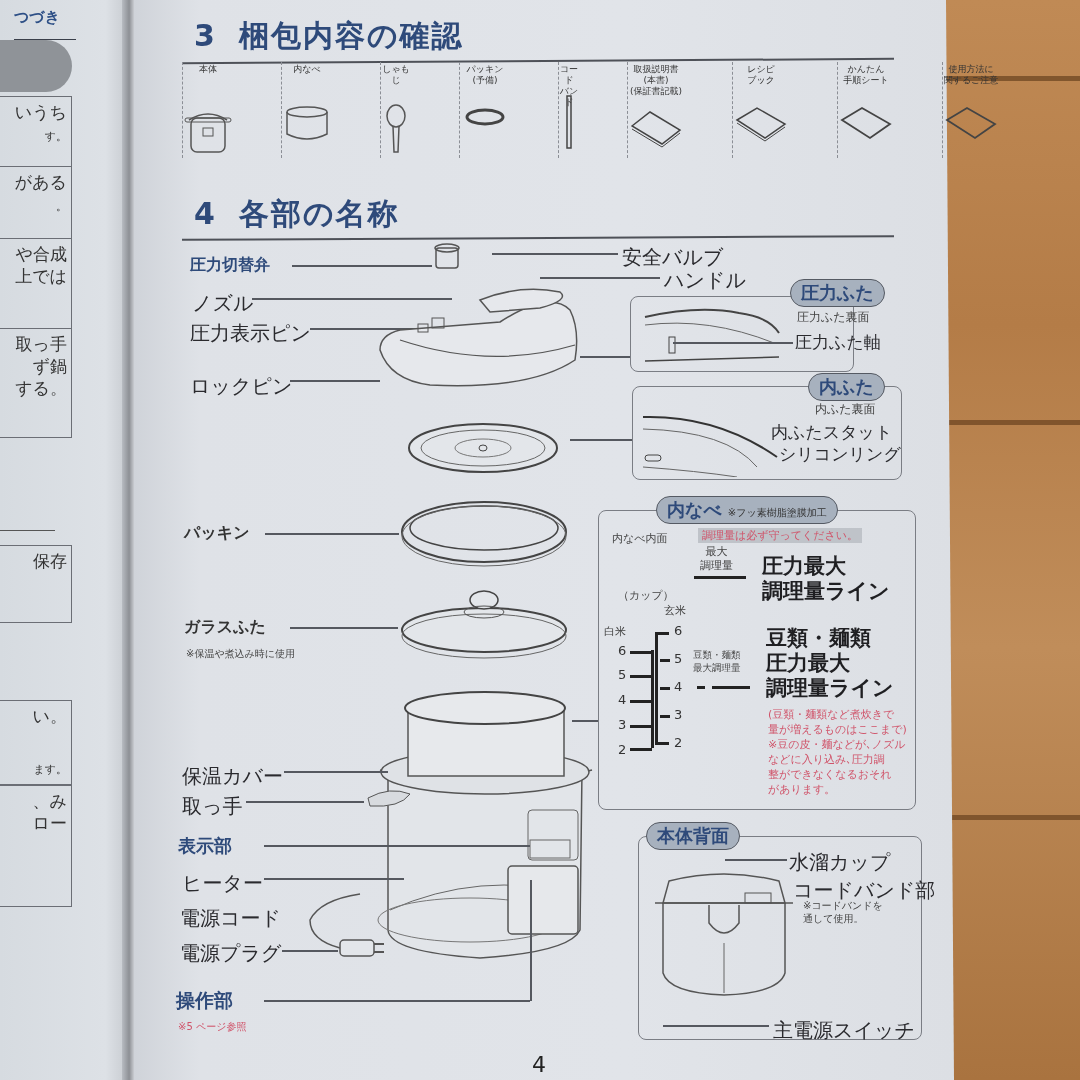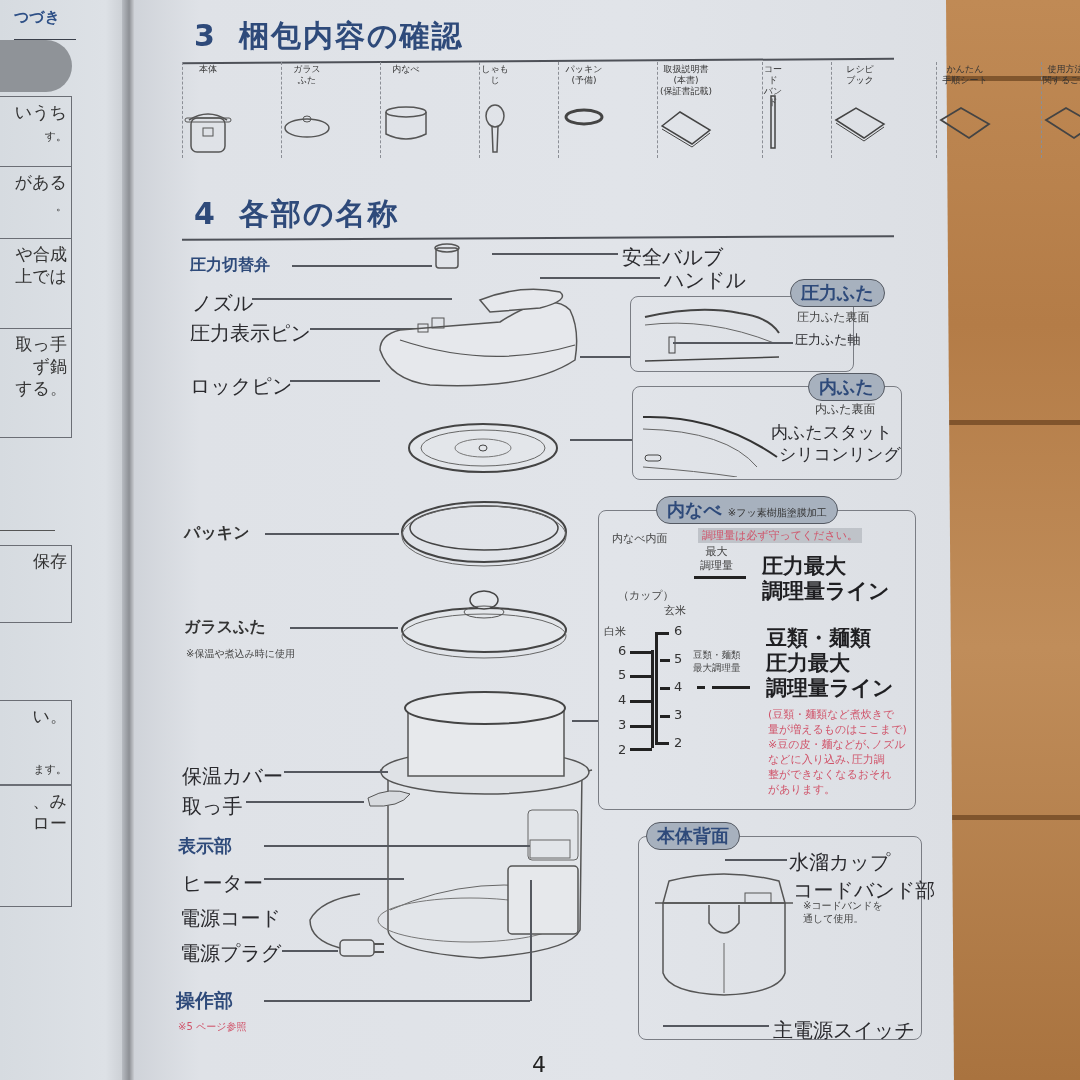--- a/index.html
+++ b/index.html
@@ -114,62 +114,54 @@
   <div class="ci">
     <div class="ci-label">本体</div>
     <svg class="ci-icon" width="50" height="52">
         <rect x="8" y="14" width="34" height="34" rx="6" fill="none" stroke="#555" stroke-width="1.5"></rect>
         <path d="M6 16 Q25 4 44 16" fill="none" stroke="#555" stroke-width="1.5"></path>
         <rect x="20" y="24" width="10" height="8" fill="none" stroke="#555"></rect>
         <rect x="2" y="14" width="46" height="4" rx="2" fill="none" stroke="#555"></rect>
       </svg>
   </div>
   <div class="ci">
-    <div class="ci-label">ガラス
-ふた</div>
-    <svg class="ci-icon" width="50" height="40">
-        <ellipse cx="25" cy="24" rx="22" ry="9" fill="none" stroke="#555" stroke-width="1.5"></ellipse>
-        <ellipse cx="25" cy="15" rx="4" ry="3" fill="none" stroke="#555"></ellipse>
-      </svg>
-  </div>
-  <div class="ci">
     <div class="ci-label">内なべ</div>
     <svg class="ci-icon" width="50" height="40">
         <ellipse cx="25" cy="8" rx="20" ry="5" fill="none" stroke="#555" stroke-width="1.5"></ellipse>
         <path d="M5 8 V30 Q25 40 45 30 V8" fill="none" stroke="#555" stroke-width="1.5"></path>
       </svg>
   </div>
   <div class="ci">
     <div class="ci-label">しゃもじ</div>
     <svg class="ci-icon" width="30" height="52">
         <ellipse cx="15" cy="12" rx="9" ry="11" fill="none" stroke="#555" stroke-width="1.5"></ellipse>
         <path d="M12 22 L13 48 L17 48 L18 22" fill="none" stroke="#555" stroke-width="1.5"></path>
       </svg>
   </div>
   <div class="ci">
     <div class="ci-label">パッキン
 (予備)</div>
     <svg class="ci-icon" width="50" height="26">
         <ellipse cx="25" cy="13" rx="18" ry="7" fill="none" stroke="#444" stroke-width="3"></ellipse>
+      </svg>
+  </div>
+  <div class="ci">
+    <div class="ci-label">コード
+バンド</div>
+    <svg class="ci-icon" width="20" height="58" style="margin-top:-10px">
+        <rect x="8" y="2" width="4" height="52" fill="none" stroke="#444" stroke-width="1.5"></rect>
       </svg>
   </div>
   <div class="ci">
     <div class="ci-label">取扱説明書
 (本書)
 (保証書記載)</div>
     <svg class="ci-icon" width="56" height="40" style="margin-top:4px">
         <path d="M4 18 L22 4 L52 22 L34 36 Z" fill="none" stroke="#444" stroke-width="1.5"></path>
         <path d="M4 21 L34 39 L52 25" fill="none" stroke="#444"></path>
-      </svg>
-  </div>
-  <div class="ci">
-    <div class="ci-label">コード
-バンド</div>
-    <svg class="ci-icon" width="20" height="58" style="margin-top:-10px">
-        <rect x="8" y="2" width="4" height="52" fill="none" stroke="#444" stroke-width="1.5"></rect>
       </svg>
   </div>
   <div class="ci">
     <div class="ci-label">レシピ
 ブック</div>
     <svg class="ci-icon" width="56" height="40">
         <path d="M4 16 L24 4 L52 20 L32 34 Z" fill="none" stroke="#444" stroke-width="1.5"></path>
         <path d="M4 19 L32 37 L52 23" fill="none" stroke="#444"></path>
       </svg>
   </div>
@@ -218,21 +210,21 @@
 </svg>
 
 <div class="box" style="left:630px;top:296px;width:224px;height:76px">
   <svg style="position:absolute;left:8px;top:6px" width="150" height="60">
     <path d="M6 14 Q60 2 100 10 Q130 14 140 30" fill="none" stroke="#444" stroke-width="2"></path>
     <path d="M6 22 Q70 14 135 40" fill="none" stroke="#666"></path>
     <path d="M6 58 L140 54" fill="none" stroke="#444" stroke-width="1.5"></path>
     <rect x="30" y="34" width="6" height="16" fill="none" stroke="#444"></rect>
   </svg>
   <div class="lbl small" style="left:166px;top:12px;font-size:12px">圧力ふた裏面</div>
-  <div class="lbl" style="left:164px;top:34px;font-size:13px">圧力ふた軸</div>
+  <div class="lbl" style="left:164px;top:34px;font-size:17px">圧力ふた軸</div>
   <div class="lead" style="left:42px;top:45px;width:120px"></div>
 </div>
 <div class="pill" style="left:790px;top:279px">圧力ふた</div>
 <div class="lead" style="left:580px;top:356px;width:50px"></div>
 
 <div class="box" style="left:632px;top:386px;width:270px;height:94px">
   <svg style="position:absolute;left:4px;top:20px" width="150" height="70">
     <path d="M6 10 Q80 8 140 50" fill="none" stroke="#333" stroke-width="2"></path>
     <path d="M6 22 Q90 24 120 60" fill="none" stroke="#666"></path>
     <path d="M6 60 Q60 64 100 70" fill="none" stroke="#666"></path>

